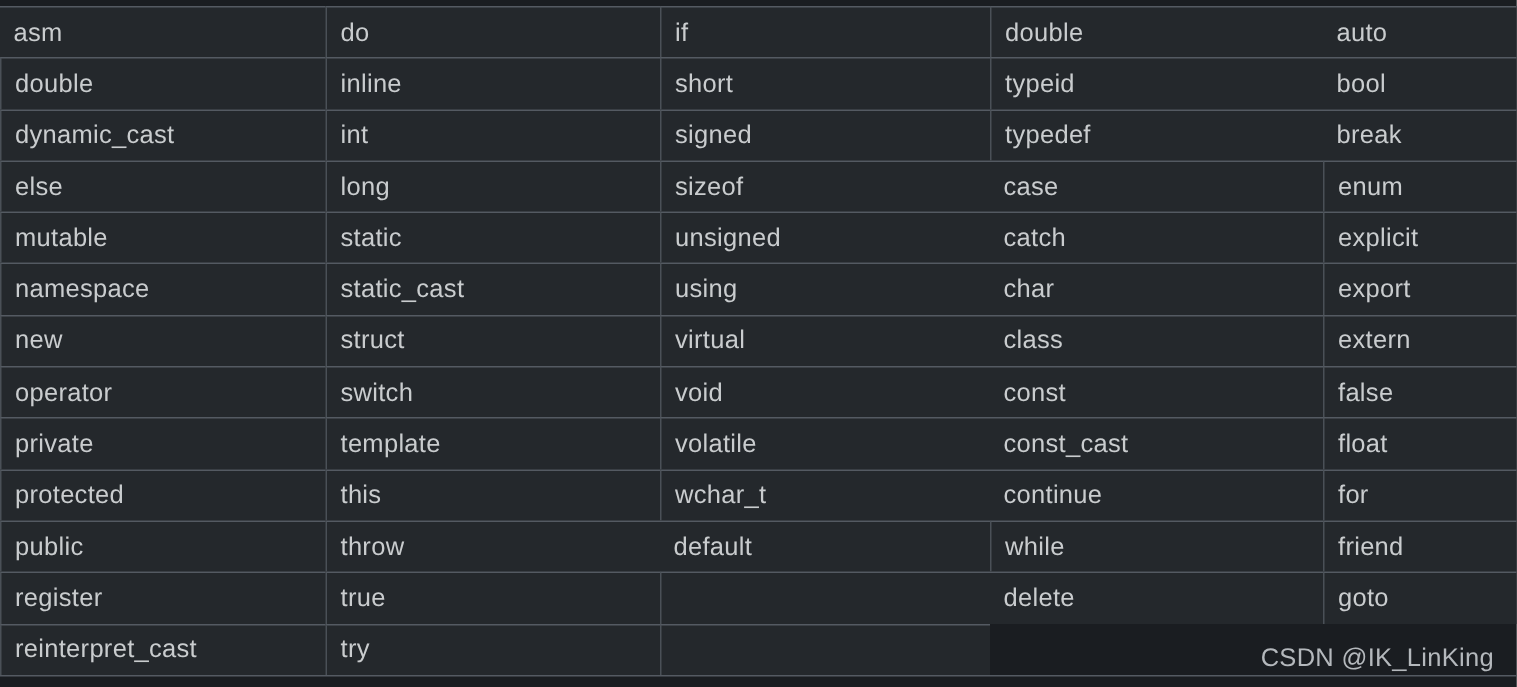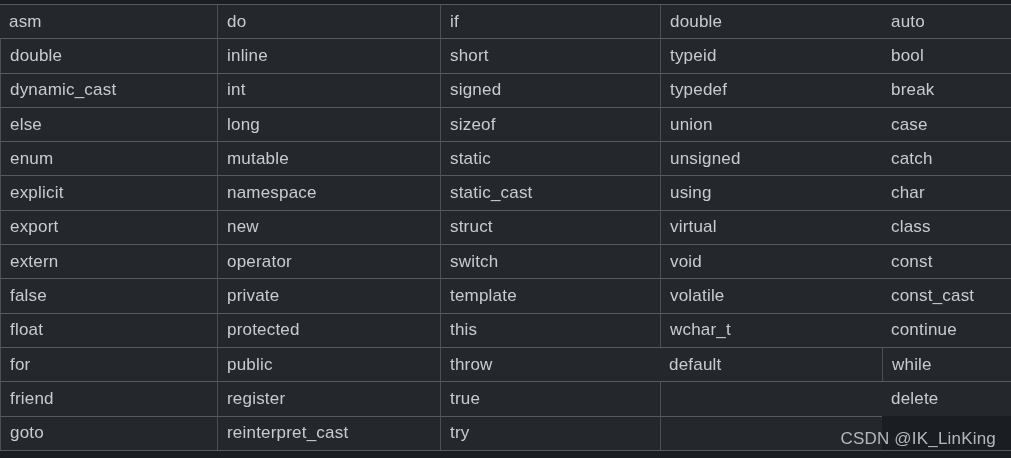--- a/index.html
+++ b/index.html
@@ -71,21 +71,20 @@
       <div class="cell vline">typeid</div>
       <div class="cell">bool</div>
       <div class="cell vline">dynamic_cast</div>
       <div class="cell vline">int</div>
       <div class="cell vline">signed</div>
       <div class="cell vline">typedef</div>
       <div class="cell">break</div>
       <div class="cell vline">else</div>
       <div class="cell vline">long</div>
       <div class="cell vline">sizeof</div>
-      <div class="cell vline">union</div>
       <div class="cell">case</div>
       <div class="cell vline">enum</div>
       <div class="cell vline">mutable</div>
       <div class="cell vline">static</div>
       <div class="cell vline">unsigned</div>
       <div class="cell">catch</div>
       <div class="cell vline">explicit</div>
       <div class="cell vline">namespace</div>
       <div class="cell vline">static_cast</div>
       <div class="cell vline">using</div>

